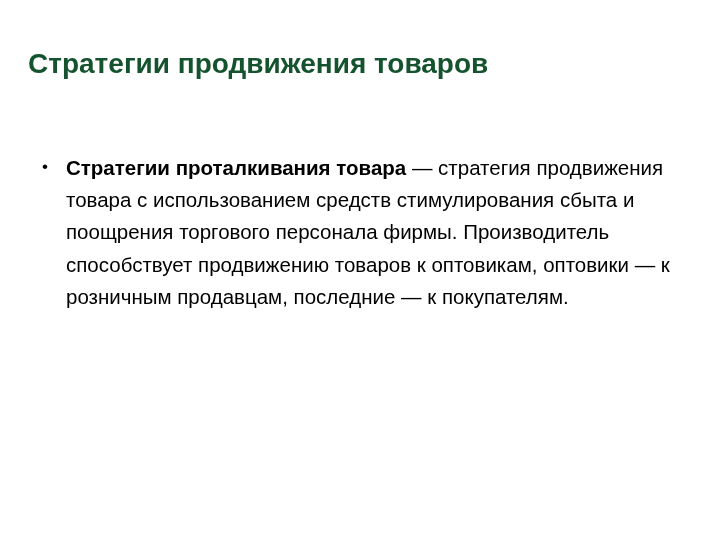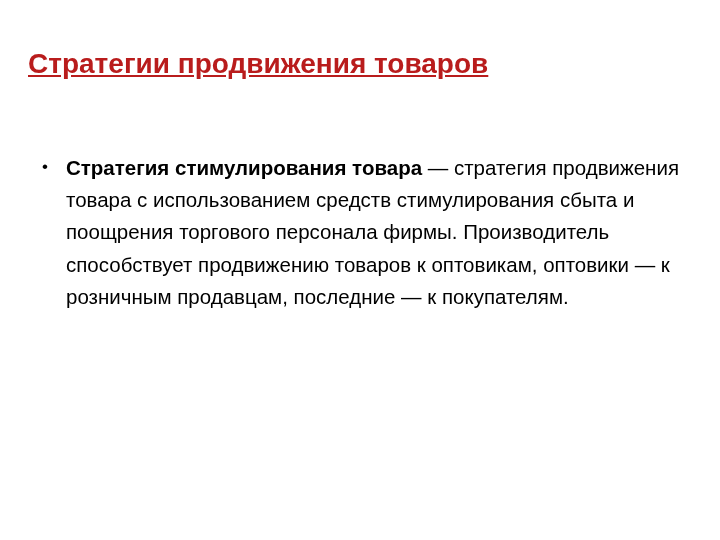--- a/index.html
+++ b/index.html
@@ -22,22 +22,21 @@
   }
   .slide-title {
     position: absolute;
     left: 28px;
     top: 48px;
     width: 664px;
     font-size: 28px;
     font-weight: bold;
     line-height: 1.15;
     letter-spacing: 0px;
-    color: #b91c1c;
-    text-decoration: underline;
+    color: #14532d;
   }
   .body-block {
     position: absolute;
     left: 30px;
     top: 152px;
     width: 665px;
   }
   .bullet-item {
     position: relative;
     padding-left: 36px;
@@ -61,18 +60,18 @@
 <body>
 
 <div class="slide">
 
   <div class="slide-title">Стратегии продвижения товаров</div>
 
   <div class="body-block">
 
     <div class="bullet-item">
       <span class="bullet-marker">•</span>
-      <span class="bullet-text"><span class="lead">Стратегия стимулирования товара</span><span class="rest"> — стратегия продвижения товара с использованием средств стимулирования сбыта и поощрения торгового персонала фирмы. Производитель способствует продвижению товаров к оптовикам, оптовики — к розничным продавцам, последние — к покупателям.</span></span>
+      <span class="bullet-text"><span class="lead">Стратегии проталкивания товара</span><span class="rest"> — стратегия продвижения товара с использованием средств стимулирования сбыта и поощрения торгового персонала фирмы. Производитель способствует продвижению товаров к оптовикам, оптовики — к розничным продавцам, последние — к покупателям.</span></span>
     </div>
 
   </div>
 
 </div>
 
 </body></html>

